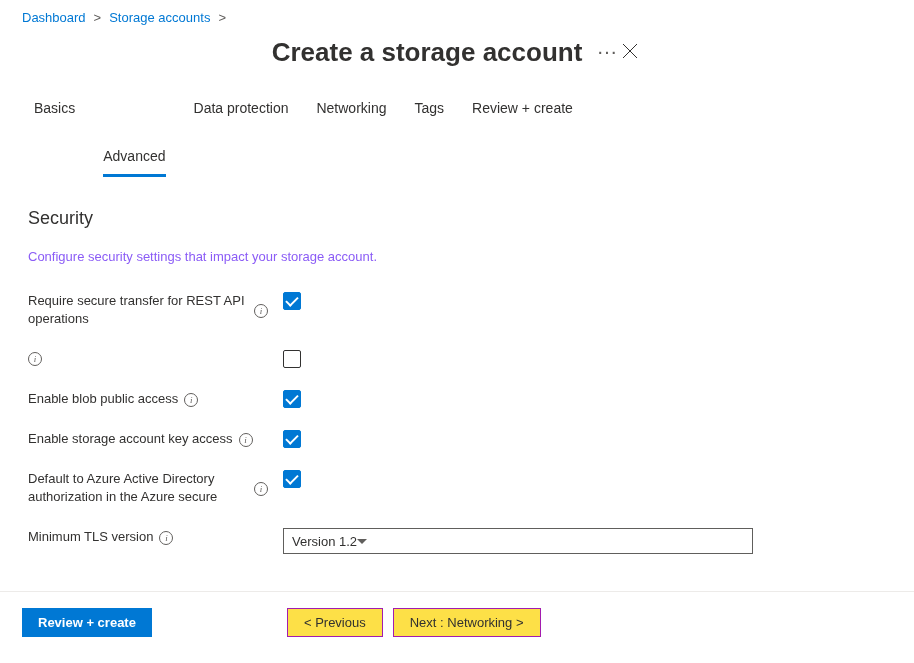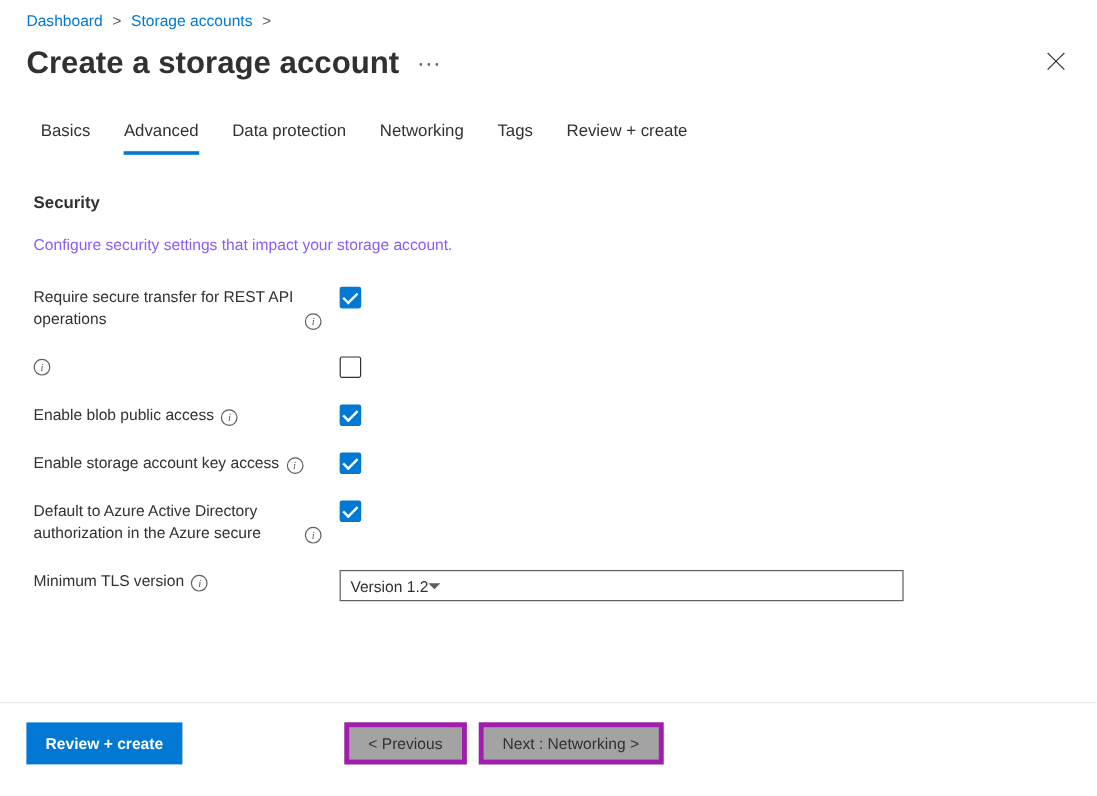--- a/index.html
+++ b/index.html
@@ -28,21 +28,21 @@
       color: #0078d4;
       text-decoration: none;
       cursor: pointer;
     }
     .breadcrumb-separator {
       color: #605e5c;
     }
     .header {
       display: flex;
       align-items: center;
-      justify-content: space-between;
+      justify-content: center;
       padding: 8px 22px 12px 22px;
     }
     .page-title {
       font-size: 26px;
       font-weight: 600;
       color: #323130;
       display: flex;
       align-items: center;
       gap: 16px;
     }
@@ -64,20 +64,21 @@
     .tab {
       padding: 8px 0 10px 0;
       cursor: pointer;
       color: #323130;
       font-size: 14px;
       border-bottom: 3px solid transparent;
     }
     .tab.active {
       border-bottom-color: #0078d4;
       font-weight: 400;
+      margin-top: 48px;
     }
     .content-area {
       position: relative;
       height: 450px;
       overflow-y: scroll;
       padding: 30px 22px 20px 28px;
     }
     .content-area::-webkit-scrollbar {
       width: 17px;
     }
@@ -85,42 +86,42 @@
       background: #f1f1f1;
     }
     .content-area::-webkit-scrollbar-thumb {
       background: #c1c1c1;
     }
     .content-area::-webkit-scrollbar-button {
       background: #f1f1f1;
       height: 17px;
     }
     .section-heading {
-      font-size: 14px;
-      font-weight: 700;
+      font-size: 18px;
+      font-weight: 400;
       margin-bottom: 20px;
     }
     .section-description {
       font-size: 13px;
       color: #8b5cf6;
       margin-bottom: 28px;
     }
     .form-row {
       display: flex;
       align-items: flex-start;
       margin-bottom: 22px;
     }
     .form-label {
       width: 255px;
       flex-shrink: 0;
       font-size: 13px;
       color: #323130;
       line-height: 18px;
       display: flex;
-      align-items: flex-end;
+      align-items: center;
       gap: 6px;
     }
     .form-label-text {
       max-width: 220px;
     }
     .info-icon {
       display: inline-flex;
       align-items: center;
       justify-content: center;
       width: 14px;
@@ -194,23 +195,23 @@
       background: #0078d4;
       color: #fff;
       border: none;
       padding: 7px 16px;
       font-size: 13px;
       font-weight: 600;
       cursor: pointer;
       font-family: inherit;
     }
     .btn-secondary {
-      background: #a3a3a3;
-      color: #323130;
-      border: 4px solid #a21caf;
+      background: #fde047;
+      color: #323130;
+      border: 1px solid #a21caf;
       padding: 6px 16px;
       font-size: 13px;
       cursor: pointer;
       font-family: inherit;
     }
     .footer-spacer {
       width: 115px;
     }
   </style>
 </head>

